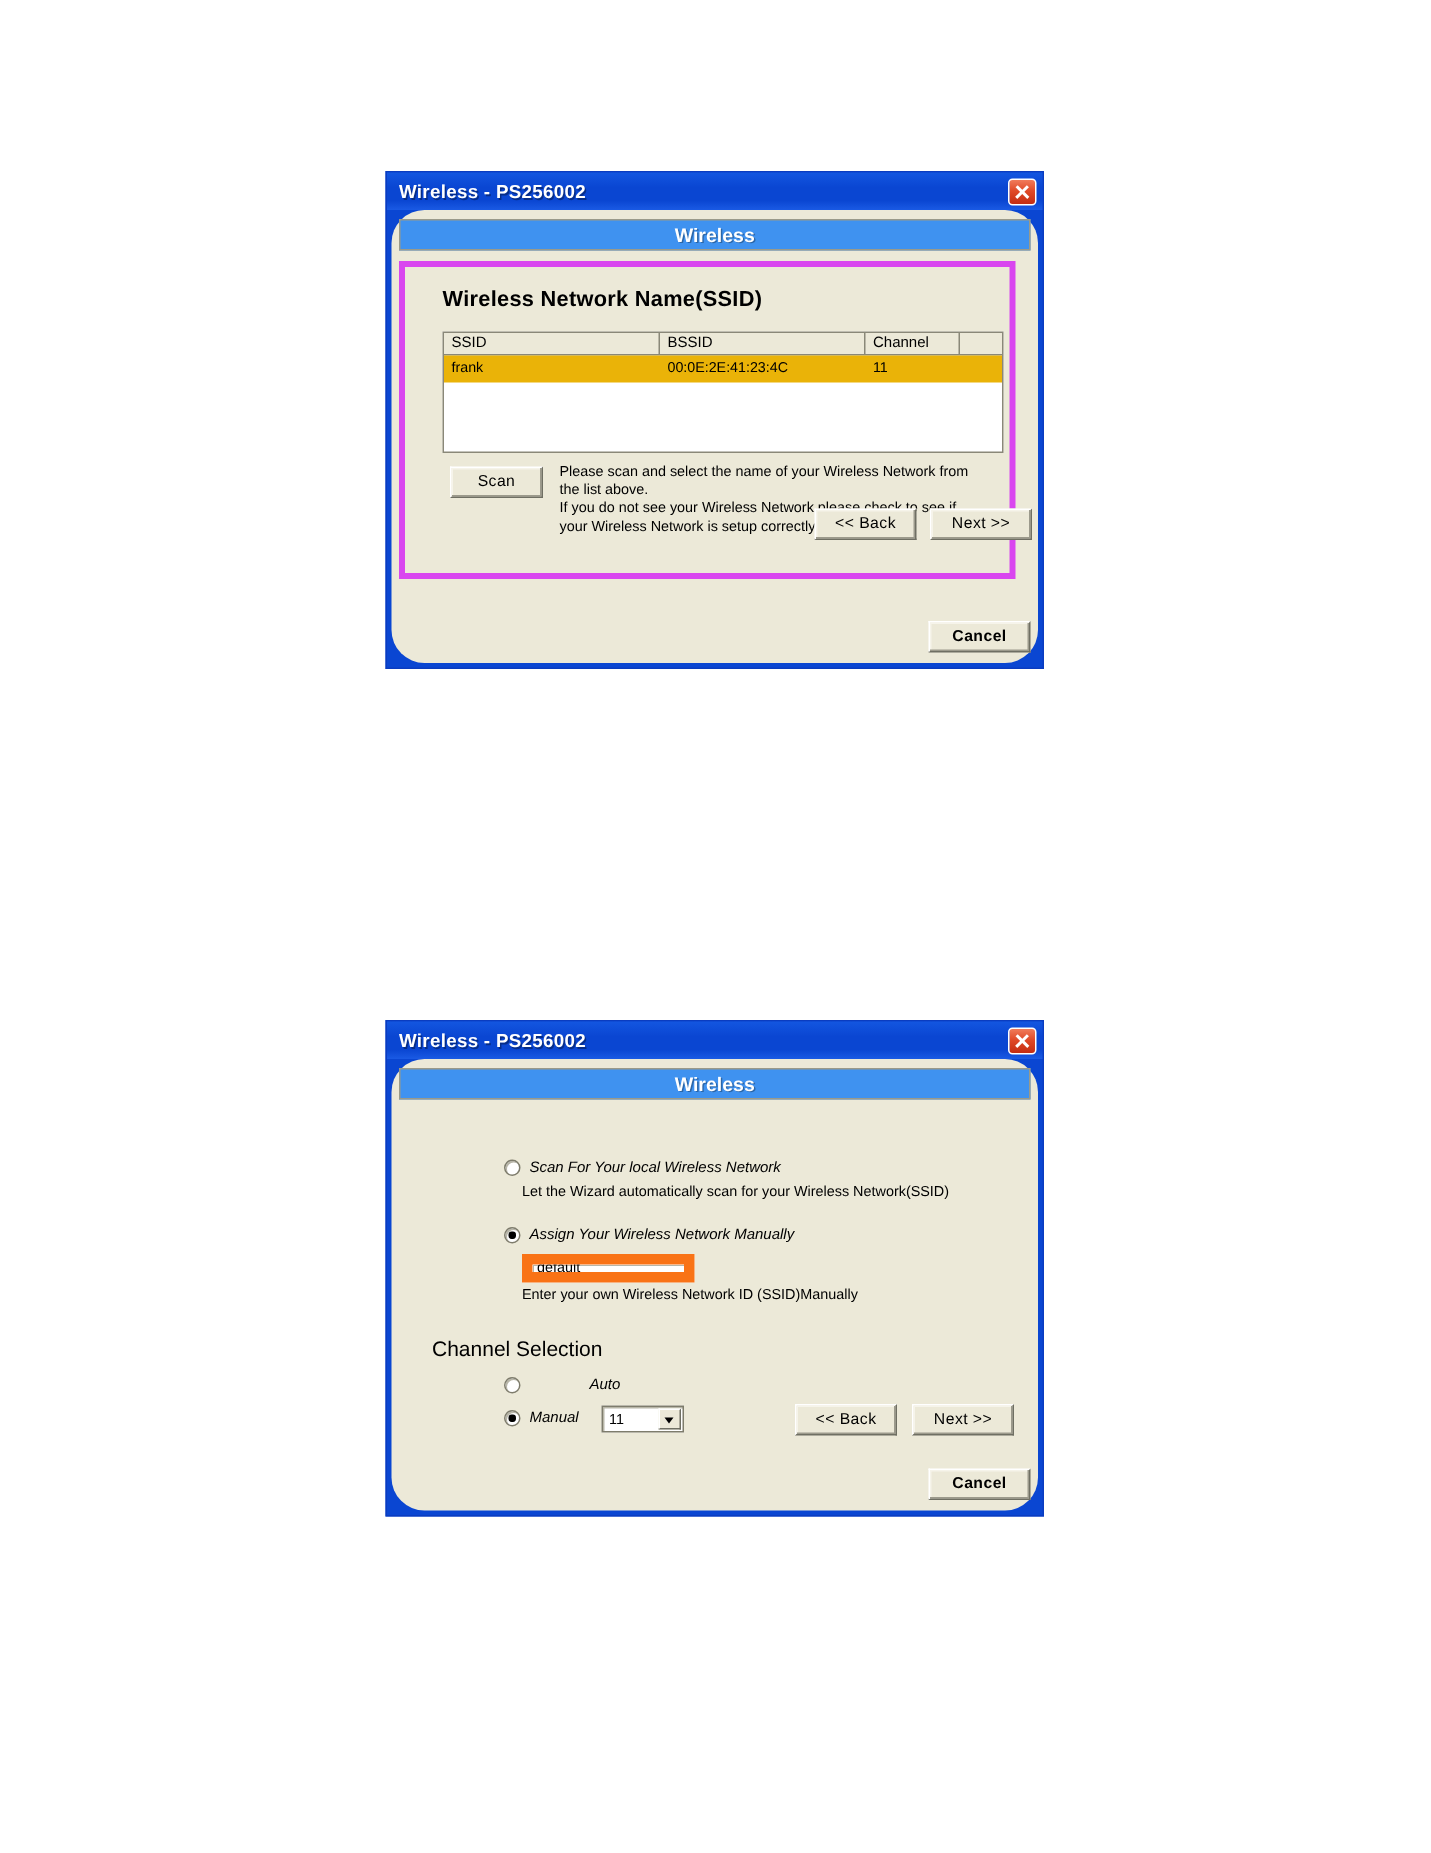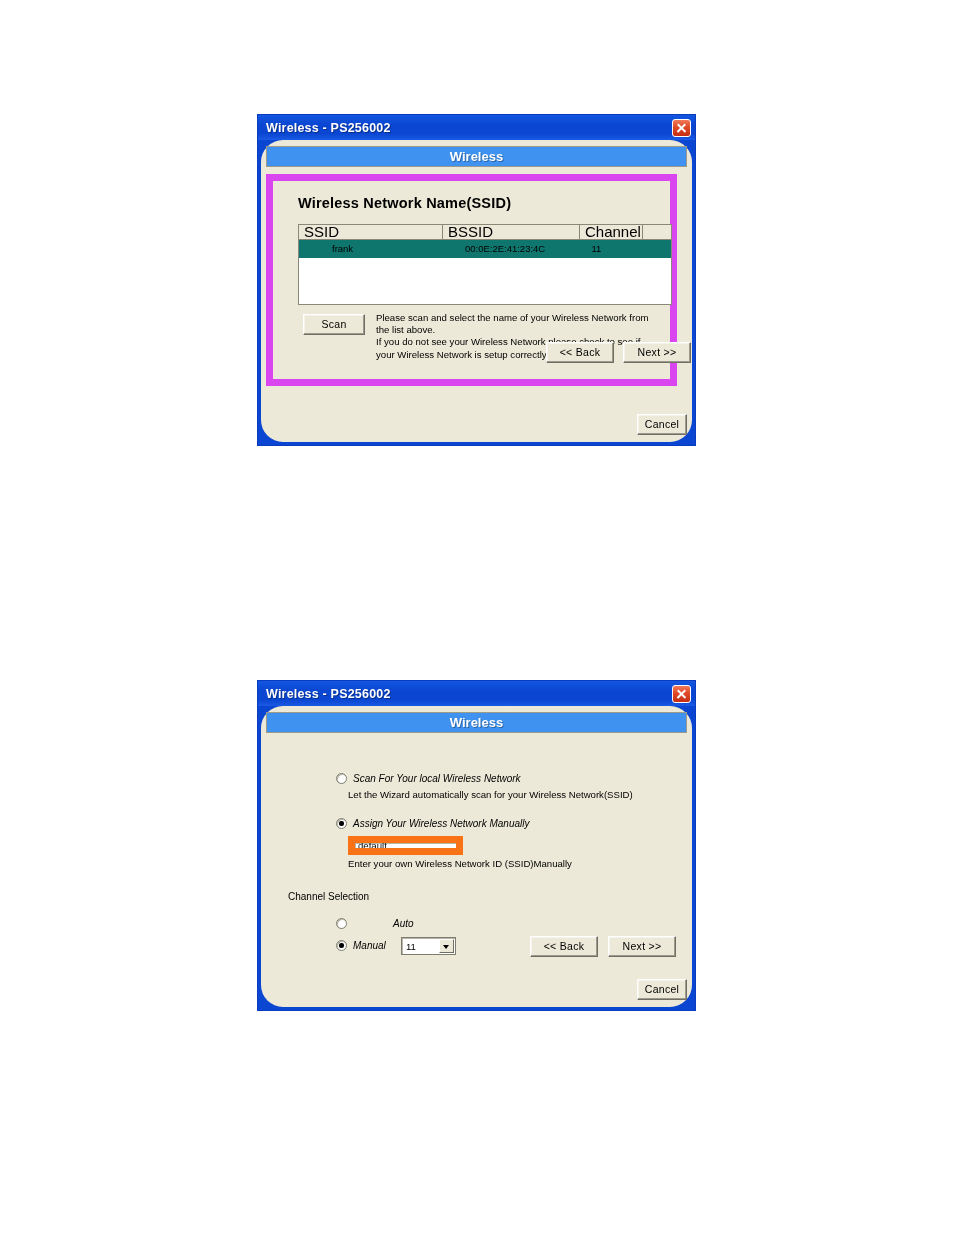--- a/index.html
+++ b/index.html
@@ -90,21 +90,21 @@
   }
   .banner-text {
     color: #ffffff;
     font-size: 13px;
     font-weight: bold;
     text-shadow: 1px 1px 0 rgba(0,0,0,0.3);
   }
 
   .groupbox {
     margin: 7px 15px 0 5px;
-    border: 7px solid #d946ef;
+    border: 4px solid #d946ef;
     background: #ece9d8;
     box-sizing: border-box;
     position: relative;
   }
   .gb-1 { height: 212px; }
   .gb-2 { height: 212px; }
 
   .section-title {
     font-size: 14.5px;
     font-weight: bold;
@@ -125,39 +125,38 @@
     box-sizing: border-box;
   }
   .net-head {
     display: flex;
     height: 15px;
     background: #ece9d8;
     border-bottom: 1px solid #8a8878;
     box-sizing: border-box;
   }
   .net-head > div {
-    font-size: 15px;
+    font-size: 10px;
     color: #000;
     padding-left: 5px;
     line-height: 14px;
     border-right: 1px solid #8a8878;
     box-sizing: border-box;
     overflow: hidden;
     white-space: nowrap;
   }
   .col-ssid    { width: 144px; }
   .col-bssid   { width: 137px; }
   .col-channel { width: 63px; }
   .col-extra   { width: 28px; border-right: none !important; }
 
   .net-row {
     display: flex;
     height: 18px;
-    background: #0f766e;
-    padding-left: 28px;
+    background: #eab308;
   }
   .net-row > div {
     font-size: 9.5px;
     color: #000;
     padding-left: 5px;
     line-height: 18px;
     box-sizing: border-box;
     overflow: hidden;
     white-space: nowrap;
   }
@@ -216,22 +215,23 @@
     width: 68px;
     height: 21px;
   }
 
   .cancel-row {
     position: absolute;
     right: 5px;
     bottom: 7px;
   }
   .cancel-btn {
-    width: 50px;
+    width: 68px;
     height: 21px;
+    font-weight: bold;
   }
 
   
   .radio-line {
     position: absolute;
     display: flex;
     align-items: center;
     font-size: 10px;
     color: #000;
     font-style: italic;
@@ -275,21 +275,21 @@
     box-shadow: inset 1px 1px 0 #b8b6a8;
     box-sizing: border-box;
     font-size: 9.6px;
     color: #000;
     font-family: "Liberation Sans", sans-serif;
     padding: 0 12px 0 3px;
     line-height: 15px;
   }
   .label-plain {
     position: absolute;
-    font-size: 10px;
+    font-size: 14px;
     color: #000;
   }
   .combo {
     position: absolute;
     left: 401px;
     top: 937px;
     width: 55px;
     height: 18px;
     background: #ffffff;
     border: 1px solid #7e7c6c;

